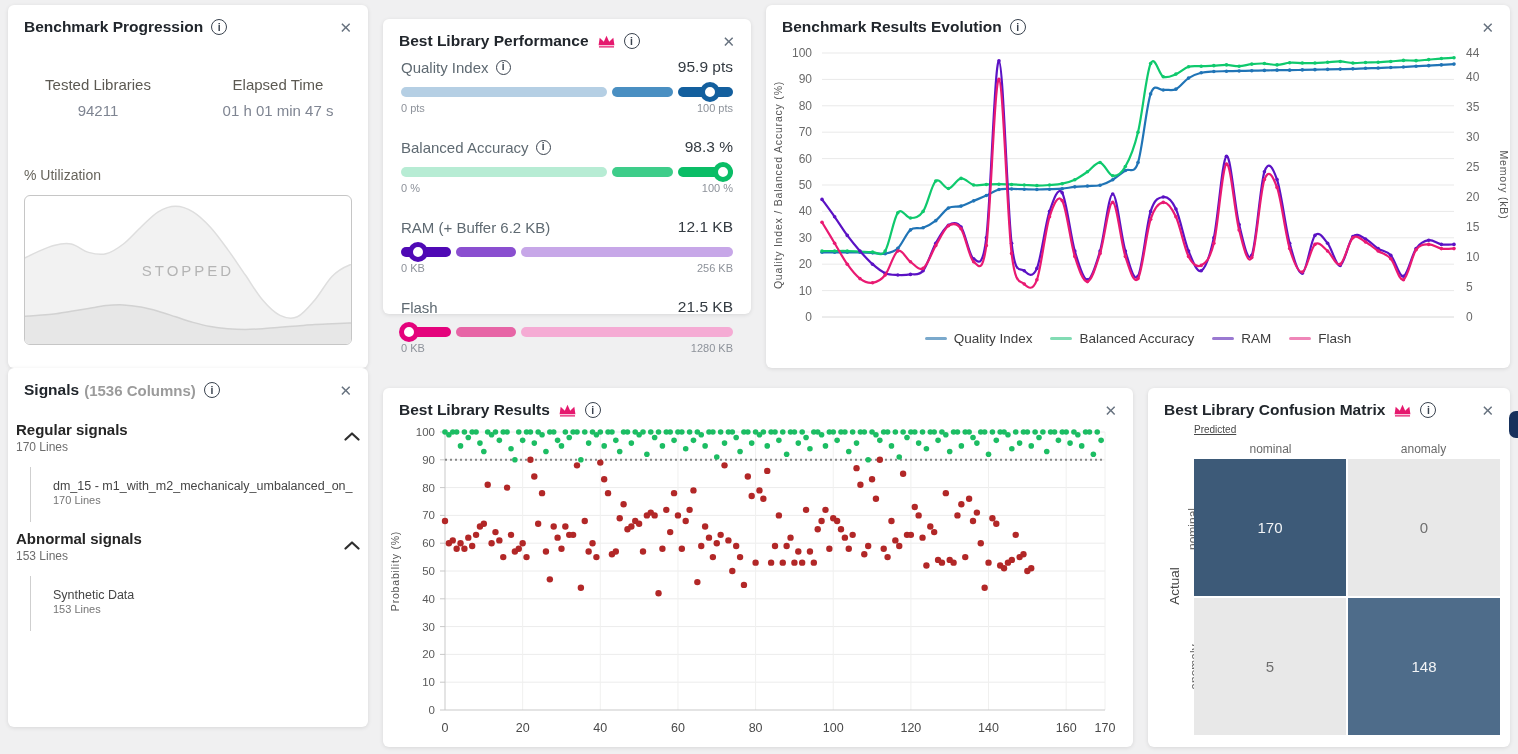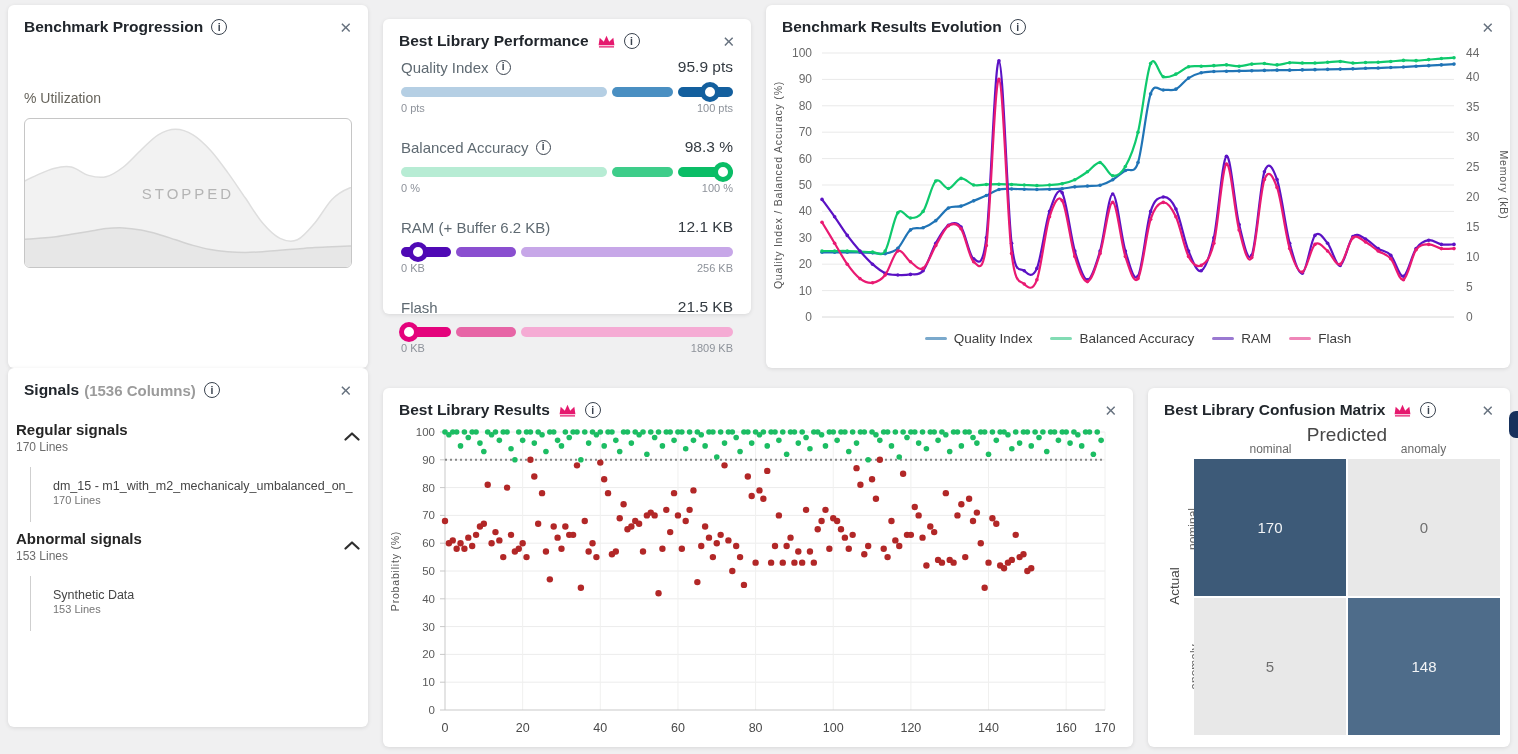--- a/index.html
+++ b/index.html
@@ -47,39 +47,49 @@
   .sig-name{font-size:15px;font-weight:700;color:#262626;}
   .sig-lines{font-size:12px;color:#6d6d6d;margin-top:2px;}
   .chev{margin-left:auto;margin-top:6px;cursor:pointer;}
   .sig-tree{border-left:1px solid #cfcfcf;margin:13px 0 8px 14px;padding:12px 0 16px 22px;}
   .sig-item-name{font-size:12.5px;color:#454545;white-space:nowrap;overflow:hidden;max-width:300px;}
   .sig-item-lines{font-size:11px;color:#757575;margin-top:1px;}
   
   #scat-svg{position:absolute;left:0;top:34px;}
   
   .cm-wrap{position:absolute;inset:0;}
-  .cm-predicted{position:absolute;left:46px;top:36px;width:306px;text-align:center;font-size:19px;color:#474747;}
+  .cm-predicted{position:absolute;left:46px;top:36px;width:306px;text-align:left;font-size:10px;color:#474747;text-decoration:underline;}
   .cm-collabel{position:absolute;top:54px;width:153px;text-align:center;font-size:12px;color:#6a6a6a;}
   .cm-collabel.c0{left:46px}.cm-collabel.c1{left:199px}
   .cm-actual{position:absolute;left:8px;top:198px;font-size:13.5px;color:#474747;transform:translate(-0%,-50%) rotate(-90deg);transform-origin:center;}
   .cm-rowlabel{position:absolute;left:24px;font-size:12px;color:#6a6a6a;transform:rotate(-90deg);transform-origin:center;}
   .cm-rowlabel.r0{top:134px}.cm-rowlabel.r1{top:272px}
   #cm-grid{position:absolute;left:46px;top:71px;width:306px;height:276px;display:grid;grid-template-columns:1fr 1fr;grid-template-rows:1fr 1fr;gap:2px;}
   .cm-cell{display:flex;align-items:center;justify-content:center;font-size:15px;}
   #edge-tab{position:absolute;left:1509px;top:411px;width:9px;height:27px;background:#17315c;border-radius:7px 0 0 7px;cursor:pointer;}
 </style>
 </head>
 <body>
 
 <div class="panel" id="p1">
   <div class="phead">
     <span class="ptitle">Benchmark Progression</span>
     <span class="info-icon">i</span>
     <span class="close-x">✕</span>
   </div>
+  <div class="stats">
+    <div class="stat">
+      <div class="stat-label">Tested Libraries</div>
+      <div class="stat-value">94211</div>
+    </div>
+    <div class="stat">
+      <div class="stat-label">Elapsed Time</div>
+      <div class="stat-value">01 h 01 min 47 s</div>
+    </div>
+  </div>
   <div class="util-label">% Utilization</div>
   <div class="util-box">
     <svg id="util-svg" width="336" height="148">
         <path d="M-6,64.80000000000001C-3.1,63.40000000000001,5.599999999999999,58.966666666666676,11.399999999999999,56.400000000000006C17.2,53.833333333333336,22.999999999999996,50.800000000000004,28.799999999999997,49.400000000000006C34.599999999999994,48.00000000000001,40.400000000000006,46.833333333333336,46.2,48C52,49.166666666666664,57.8,54.76666666666667,63.599999999999994,56.400000000000006C69.39999999999999,58.03333333333334,75.2,59.20000000000001,81,57.80000000000001C86.8,56.40000000000001,92.60000000000001,52.43333333333334,98.4,48C104.2,43.56666666666666,110,36.56666666666667,115.8,31.200000000000003C121.6,25.83333333333334,127.39999999999999,19.300000000000008,133.2,15.800000000000011C139,12.300000000000013,144.79999999999998,10.200000000000017,150.6,10.200000000000017C156.4,10.200000000000017,162.2,12.300000000000013,168,15.800000000000011C173.8,19.300000000000008,179.6,24.900000000000002,185.4,31.200000000000003C191.20000000000002,37.5,197,45.66666666666667,202.8,53.60000000000001C208.60000000000002,61.533333333333346,214.39999999999998,70.4,220.2,78.80000000000001C226,87.20000000000002,231.79999999999998,97.23333333333333,237.6,104C243.4,110.76666666666667,249.2,116.60000000000001,255,119.4C260.8,122.2,266.59999999999997,123.36666666666666,272.4,120.8C278.2,118.23333333333333,284,110.76666666666667,289.8,104C295.6,97.23333333333333,301.4,86.03333333333333,307.2,80.2C313,74.36666666666667,318.8,71.33333333333333,324.6,69C330.40000000000003,66.66666666666667,339.1,66.66666666666667,342,66.2L342,154 L-6,154 Z" fill="#f2f2f2" stroke="#dedede" stroke-width="1.5"></path>
         <path d="M-6,120.8C-3.1,120.56666666666666,5.599999999999999,119.86666666666667,11.399999999999999,119.4C17.2,118.93333333333334,22.999999999999996,118.7,28.799999999999997,118C34.599999999999994,117.3,40.400000000000006,116.13333333333334,46.2,115.2C52,114.26666666666667,57.8,113.33333333333334,63.599999999999994,112.4C69.39999999999999,111.46666666666667,75.2,110.18333333333332,81,109.6C86.8,109.01666666666667,92.60000000000001,108.66666666666667,98.4,108.9C104.2,109.13333333333334,110,109.95,115.8,111C121.6,112.05,127.39999999999999,113.56666666666666,133.2,115.2C139,116.83333333333334,144.79999999999998,118.93333333333334,150.6,120.8C156.4,122.66666666666666,162.2,124.76666666666668,168,126.4C173.8,128.03333333333333,179.6,129.55,185.4,130.6C191.20000000000002,131.64999999999998,197,132.23333333333332,202.8,132.7C208.60000000000002,133.16666666666666,214.39999999999998,133.4,220.2,133.4C226,133.4,231.79999999999998,133.04999999999998,237.6,132.7C243.4,132.35,249.2,131.76666666666668,255,131.3C260.8,130.83333333333334,266.59999999999997,130.36666666666667,272.4,129.9C278.2,129.43333333333334,284,128.85,289.8,128.5C295.6,128.15,301.4,128.03333333333333,307.2,127.8C313,127.56666666666666,318.8,127.33333333333333,324.6,127.1C330.40000000000003,126.86666666666666,339.1,126.51666666666667,342,126.4L342,154 L-6,154 Z" fill="#e7e7e7" stroke="#d2d2d2" stroke-width="1.5"></path>
       </svg>
     <div class="stopped">STOPPED</div>
   </div>
 </div>
 
@@ -153,21 +163,21 @@
         <span class="mvalue">21.5 KB</span>
       </div>
       <div class="mtrack">
           <div class="seg" style="left: 0%; width: 15%; background: rgb(228, 3, 124);"></div>
           <div class="seg" style="left: 16.5%; width: 18%; background: rgb(231, 101, 166);"></div>
           <div class="seg" style="left: 36%; width: 64%; background: rgb(245, 171, 212);"></div>
           <div class="knob" style="left: calc(2.5% - 10px); border-color: rgb(228, 3, 124);"></div>
         </div>
       <div class="mminmax">
         <span>0 KB</span>
-        <span>1809 KB</span>
+        <span>1280 KB</span>
       </div>
     </div>
   </div>
 </div>
 
 <div class="panel" id="p3">
   <div class="phead">
     <span class="ptitle">Benchmark Results Evolution</span>
     <span class="info-icon">i</span>
     <span class="close-x">✕</span>

